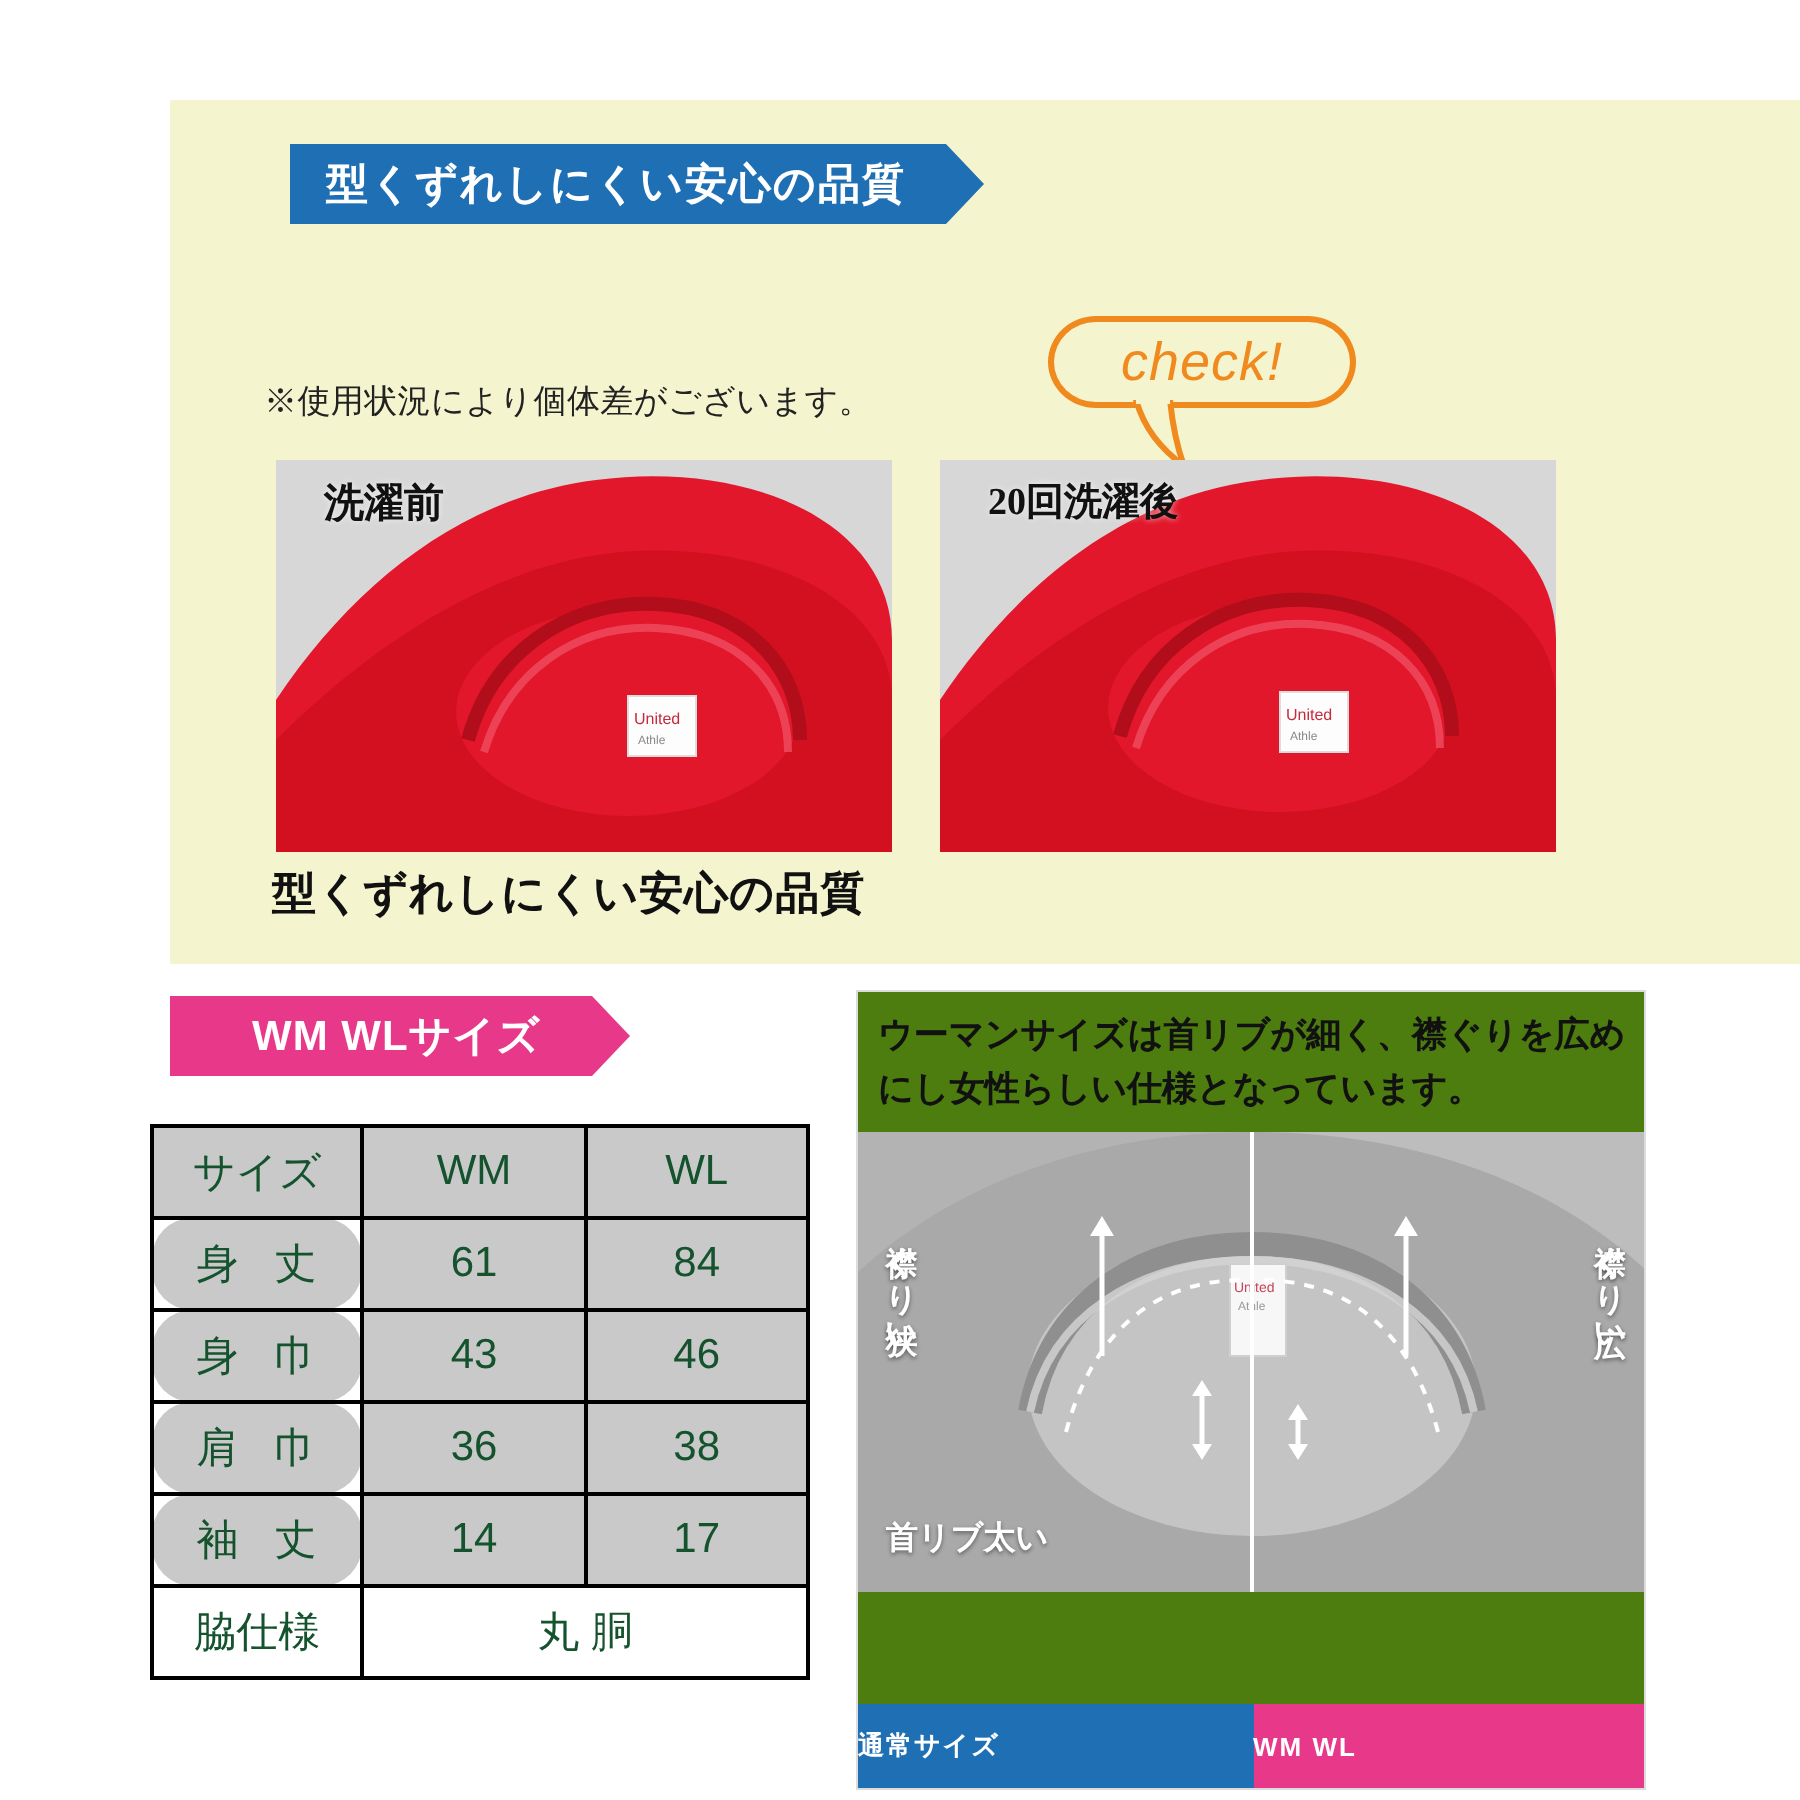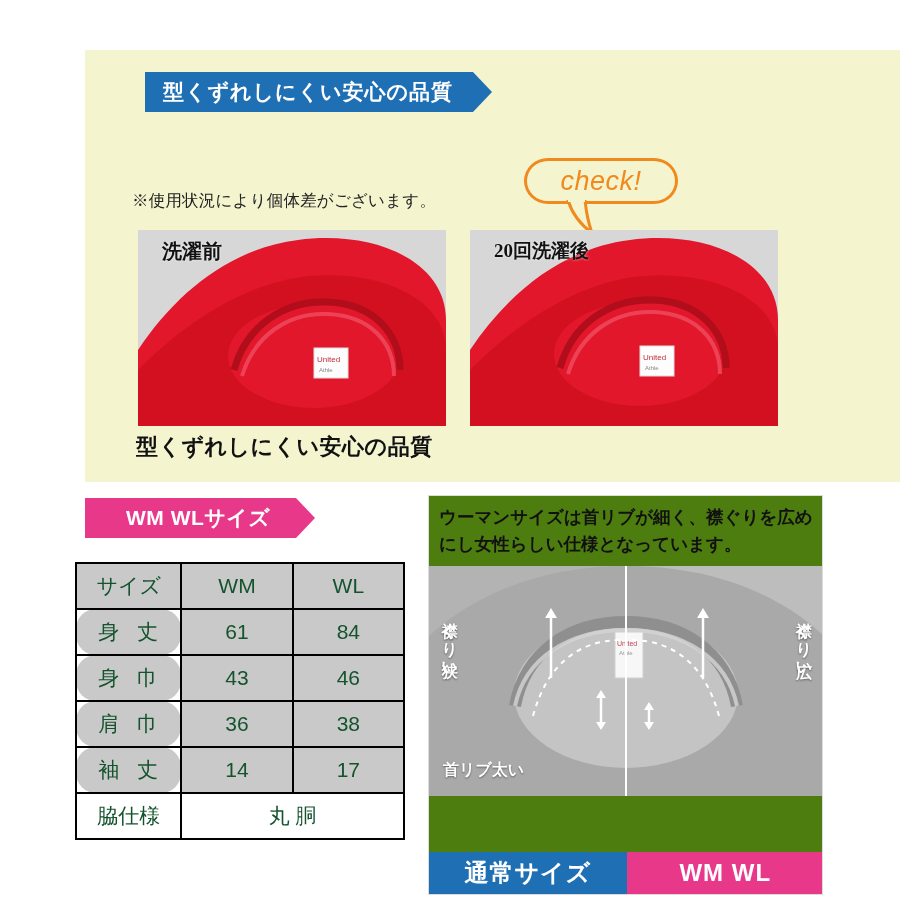--- a/index.html
+++ b/index.html
@@ -179,22 +179,22 @@
     overflow: hidden;
   }
   .bar-row {
     position: absolute;
     left: 0; bottom: 0;
     width: 395px; height: 42px;
     display: flex;
   }
   .bar-blue, .bar-pink {
     flex: 1 1 50%;
-    display: flex; align-items: center; justify-content: center;
-    color: #ffffff; font-weight: bold; font-size: 24px;
+    display: flex; align-items: center; 
+    color: #ffffff; font-weight: bold; font-size: 13px;
     letter-spacing: 1px;
   }
   .bar-blue { background: #1f6fb5; }
   .bar-pink { background: #e8388a; }
 
   .ov-label {
     position: absolute;
     color: #ffffff;
     font-weight: bold;
     font-size: 16px;

